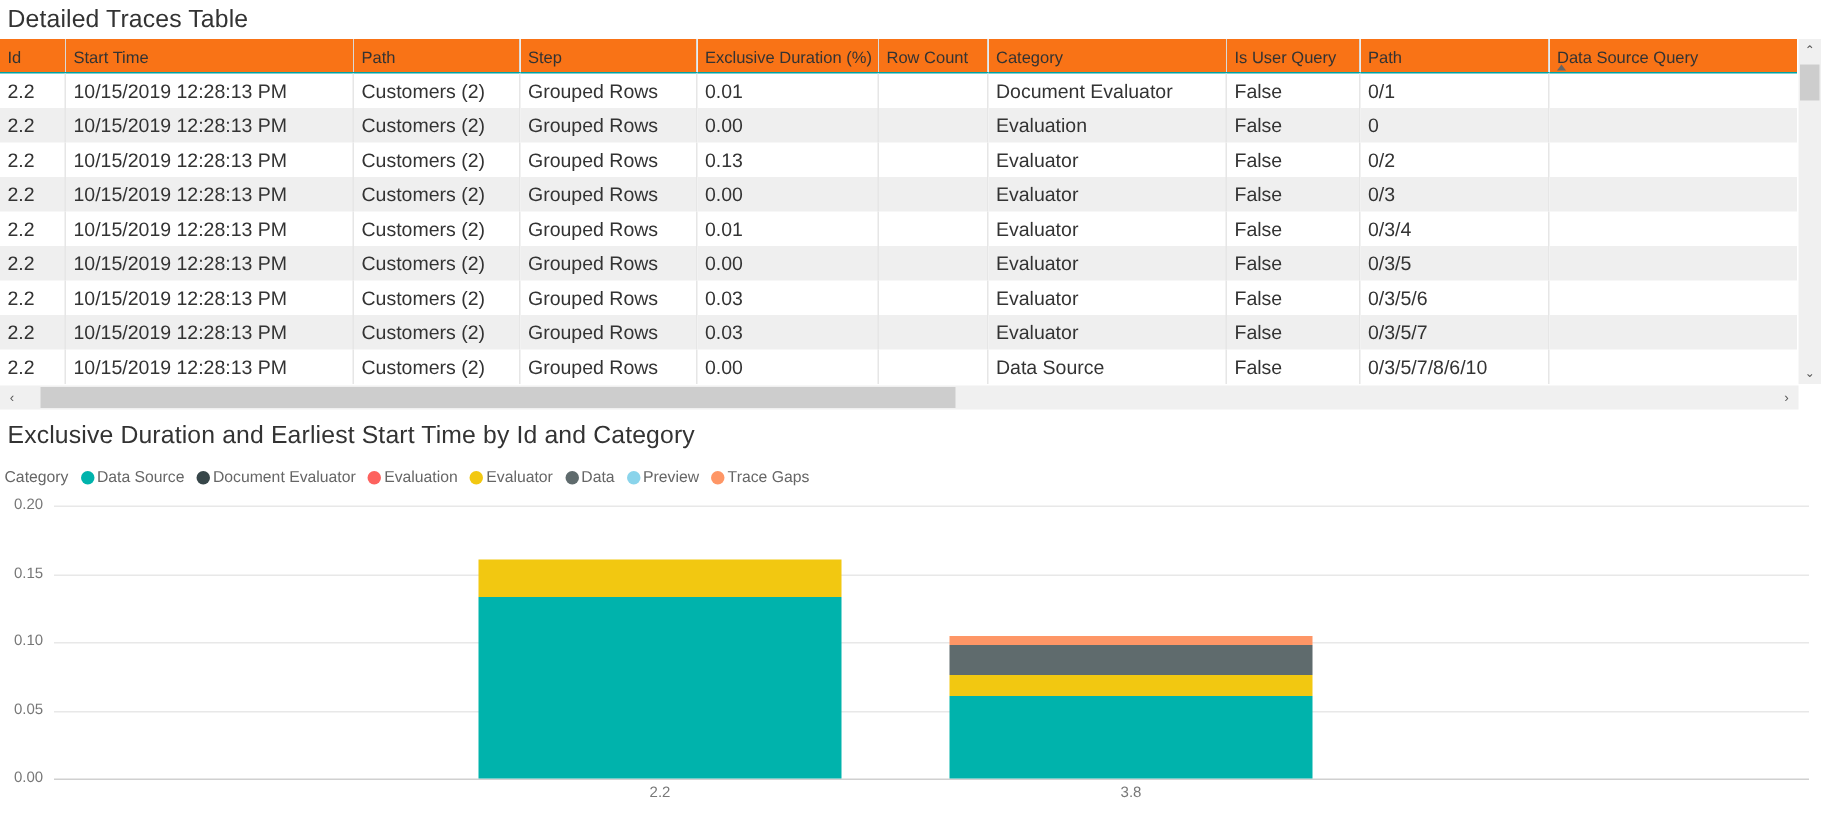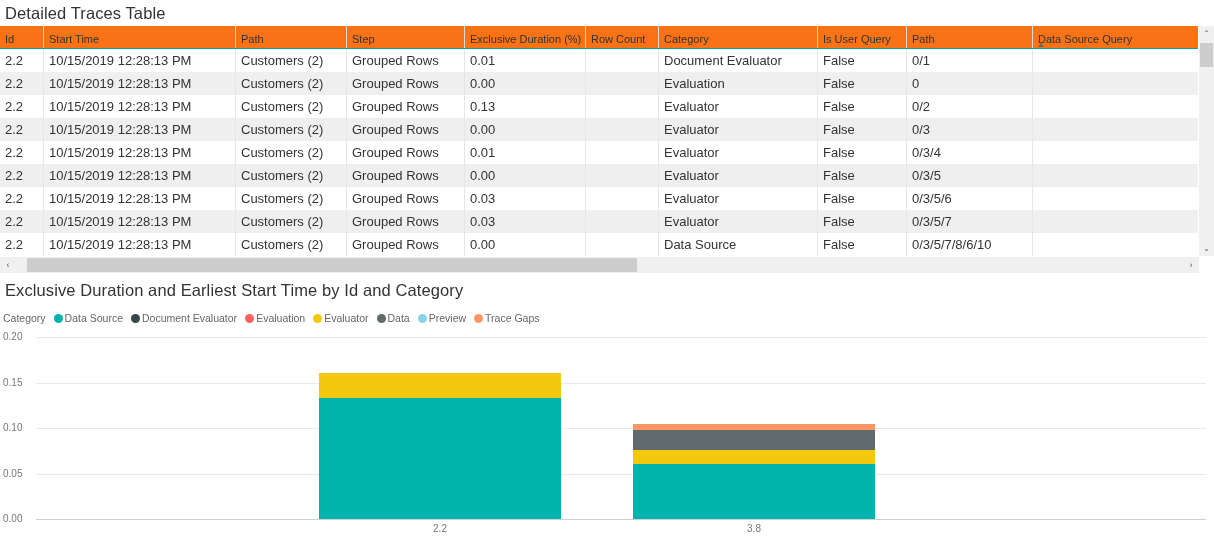--- a/index.html
+++ b/index.html
@@ -185,21 +185,21 @@
     top: 56px;
     width: 1214px;
     height: 219px;
   }
   .ytick {
     position: absolute;
     left: 3px;
     font-size: 10px;
     color: #777777;
     width: 32px;
-    text-align: left;
+    text-align: center;
   }
   .gridline {
     position: absolute;
     left: 36px;
     right: 8px;
     height: 1px;
     background: #e8e8e8;
   }
   .axisline {
     position: absolute;

